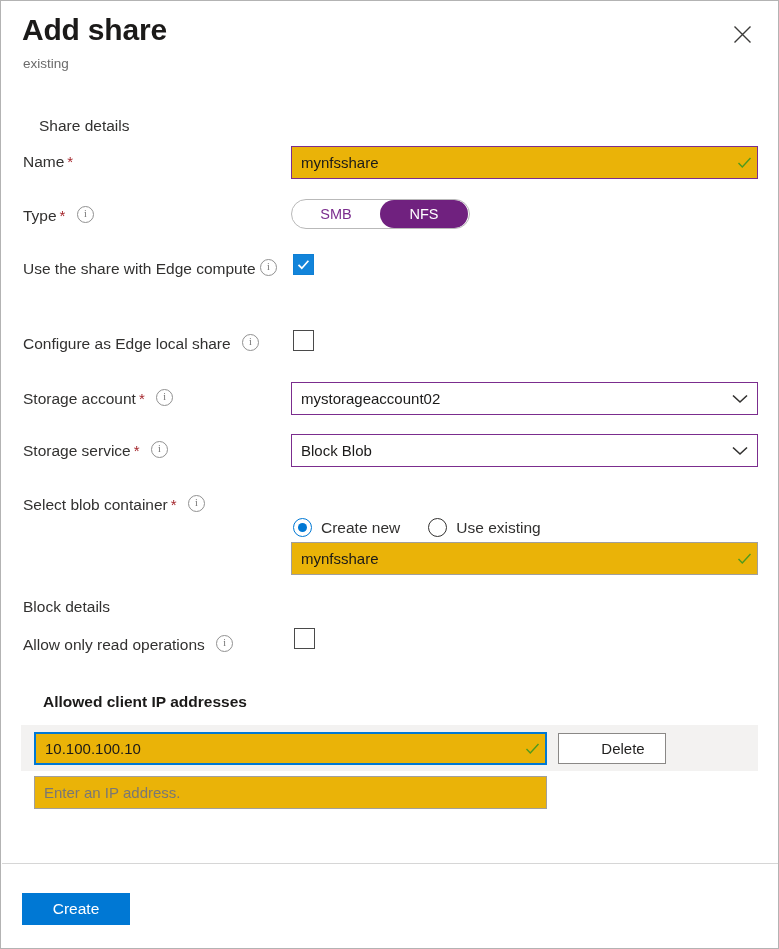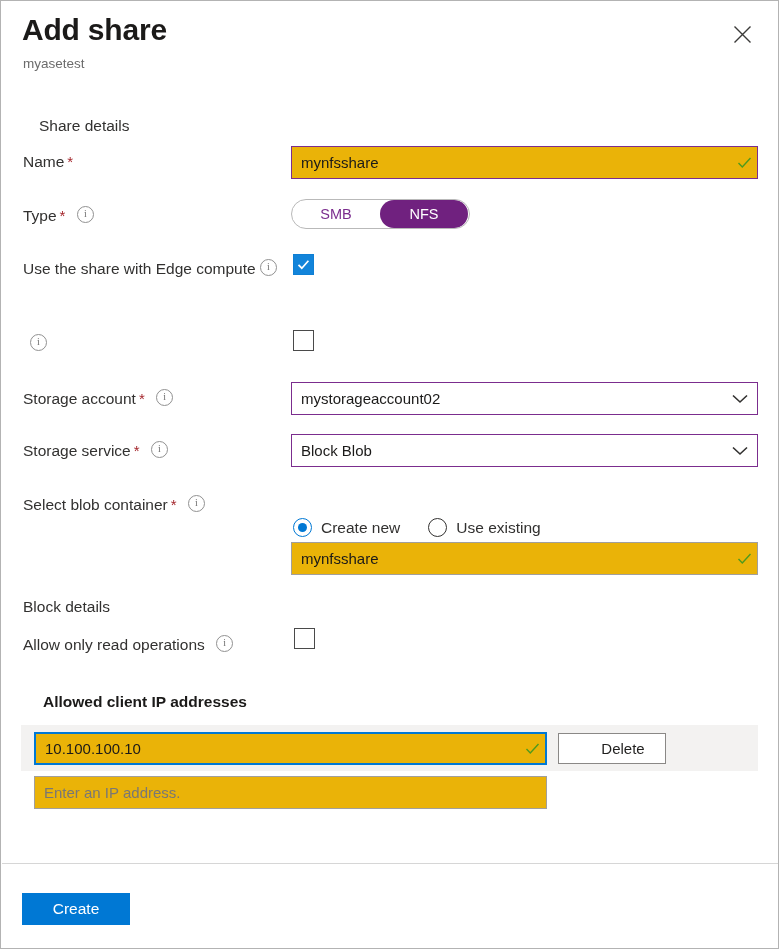--- a/index.html
+++ b/index.html
@@ -287,21 +287,21 @@
     cursor: pointer;
   }
 </style>
 </head>
 <body>
 
 <div id="panel">
 
   <div class="header">
     <div class="title">Add share</div>
-    <div class="subtitle">myasetest</div>
+    <div class="subtitle">existing</div>
     <button class="close-btn" title="Close">
       <span>
         <svg width="19" height="19" viewBox="0 0 19 19">
           <path d="M1.5 1.5 L17.5 17.5 M17.5 1.5 L1.5 17.5" stroke="#3b3a39" stroke-width="1.4" fill="none"></path>
         </svg>
       </span>
     </button>
   </div>
 
   <div class="section-head" style="top:116px;margin-left:16px;">Share details</div>
@@ -331,20 +331,21 @@
     <span>Use the share with Edge compute</span>
     <span class="info-icon" style="margin-left:0;"></span>
   </div>
   <div class="cbx on" style="left:292px; top:253px;">
     <svg width="15" height="15" viewBox="0 0 15 15">
         <path d="M2.5 7.8 L5.8 11.2 L12.4 3.8" stroke="#ffffff" stroke-width="1.7" fill="none"></path>
       </svg>
   </div>
 
   <div class="field-label" style="top:333px;">
+    <span>Configure as Edge local share</span>
     <span class="info-icon"></span>
   </div>
   <div class="cbx off" style="left:292px; top:329px;"></div>
 
   <div class="field-label" style="top:388px;">
     <span>Storage account</span><span class="req">*</span>
     <span class="info-icon"></span>
   </div>
   <div class="ddl" style="left:290px; top:381px; width:467px;">
     <span class="val">mystorageaccount02</span>

